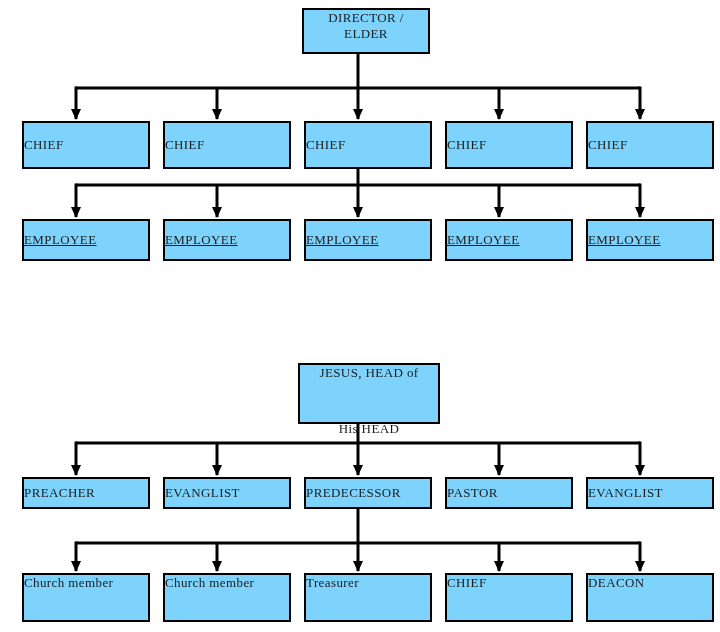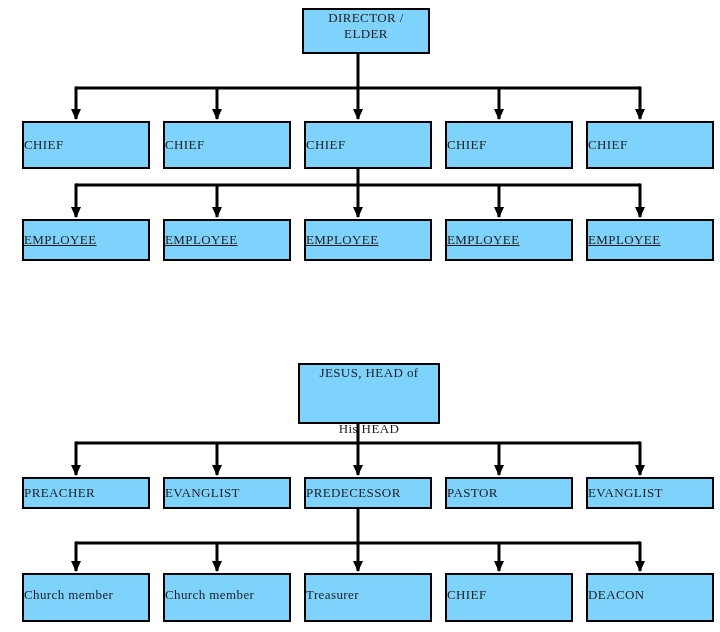--- a/index.html
+++ b/index.html
@@ -50,21 +50,21 @@
 
   .col0 { left: 12px;  }
   .col1 { left: 153px; }
   .col2 { left: 294px; }
   .col3 { left: 435px; }
   .col4 { left: 576px; }
 
   .row-chief { top: 121px; height: 48px; }
   .row-emp   { top: 219px; height: 42px; text-decoration: underline; }
   .row-l1    { top: 477px; height: 32px; }
-  .row-l2    { top: 573px; height: 49px; align-items: flex-start; padding-top: 12px; }
+  .row-l2    { top: 573px; height: 49px; align-items: flex-start; padding-top: 0; }
 </style>
 </head>
 <body>
 
 <div class="canvas">
 
   <svg class="connectors" width="720" height="632" aria-hidden="true">
     <defs>
       <marker id="arrow" markerWidth="13" markerHeight="12" refX="10" refY="5" orient="auto" markerUnits="userSpaceOnUse">
         <path d="M0,0 L11,5 L0,10 Z" fill="#000000"></path>

